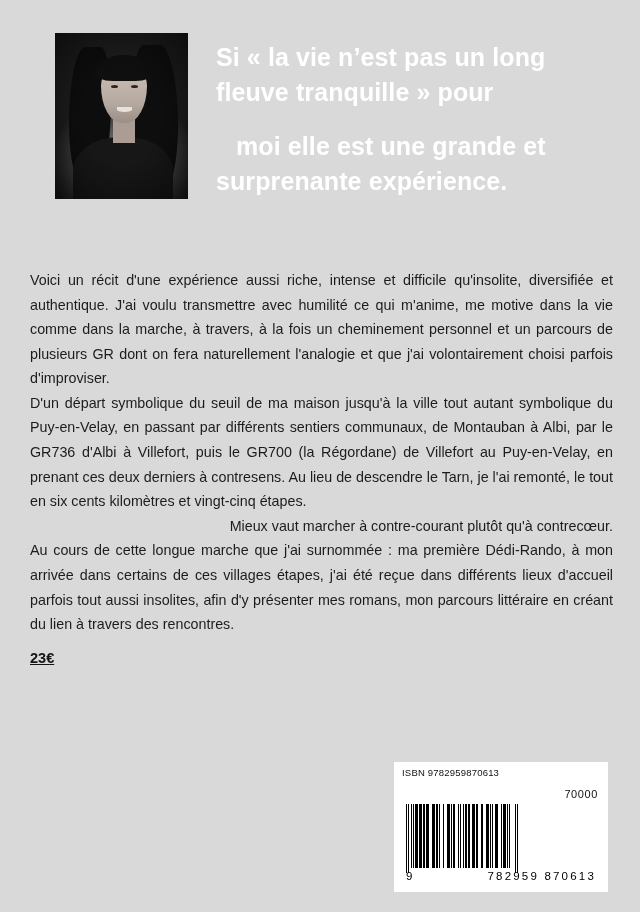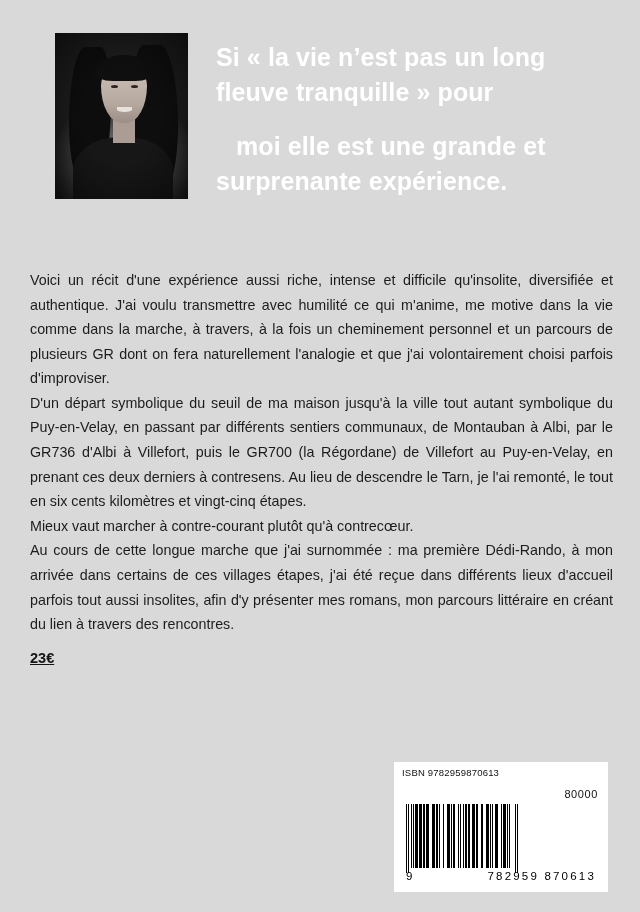--- a/index.html
+++ b/index.html
@@ -131,21 +131,21 @@
     top: 268px;
     width: 583px;
     color: #1c1c1c;
     font-size: 14.3px;
     line-height: 1.72;
   }
   .body-copy p {
     margin: 0;
     text-align: justify;
   }
-  .body-copy p.plain { text-align: left; }
+  .body-copy p.plain { text-align: right; }
 
   .price {
     position: absolute;
     left: 30px;
     top: 650px;
     font-size: 14.5px;
     font-weight: bold;
     color: #141414;
     text-decoration: underline;
   }
@@ -240,21 +240,21 @@
     <p>Voici un récit d'une expérience aussi riche, intense et difficile qu'insolite, diversifiée et authentique. J'ai voulu transmettre avec humilité ce qui m'anime, me motive dans la vie comme dans la marche,  à travers, à la fois un cheminement personnel et un parcours de plusieurs GR dont on fera naturellement l'analogie et que j'ai volontairement choisi parfois d'improviser.</p>
     <p>D'un départ symbolique du seuil de ma maison jusqu'à la ville tout autant symbolique du Puy-en-Velay, en passant par différents sentiers communaux, de Montauban à Albi, par le GR736 d'Albi à Villefort, puis le GR700 (la Régordane) de Villefort au Puy-en-Velay, en prenant ces deux derniers à contresens. Au lieu de descendre le Tarn, je l'ai remonté, le tout en six cents kilomètres et vingt-cinq étapes.</p>
     <p class="plain">Mieux vaut marcher à contre-courant plutôt qu'à contrecœur.</p>
     <p>Au cours de cette longue marche que j'ai surnommée : ma première Dédi-Rando, à mon arrivée dans certains de ces villages étapes, j'ai été reçue dans différents lieux d'accueil parfois tout aussi insolites, afin d'y présenter mes romans, mon parcours littéraire en créant du lien à travers des rencontres.</p>
   </div>
 
   <div class="price">23€</div>
 
   <div class="barcode-box">
     <div class="isbn-text">ISBN 9782959870613</div>
-    <div class="price-code">80000</div>
+    <div class="price-code">70000</div>
     <div class="bars" id="bars">
         <i class="tall" style="width: 1px;"></i>
         <i class="sp" style="width: 1px;"></i>
         <i class="tall" style="width: 1px;"></i>
         <i class="sp" style="width: 2px;"></i>
         <i style="width: 1px;"></i>
         <i class="sp" style="width: 1px;"></i>
         <i style="width: 1px;"></i>
         <i class="sp" style="width: 1px;"></i>
         <i style="width: 3px;"></i>

